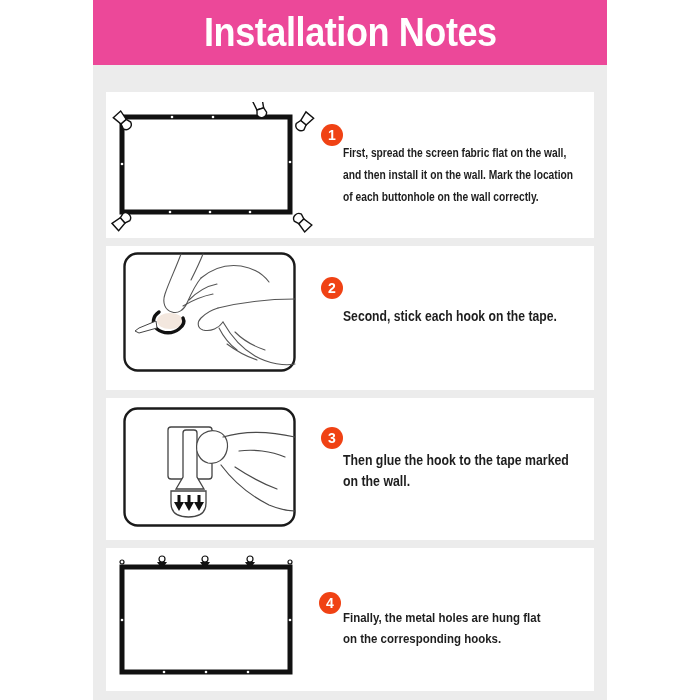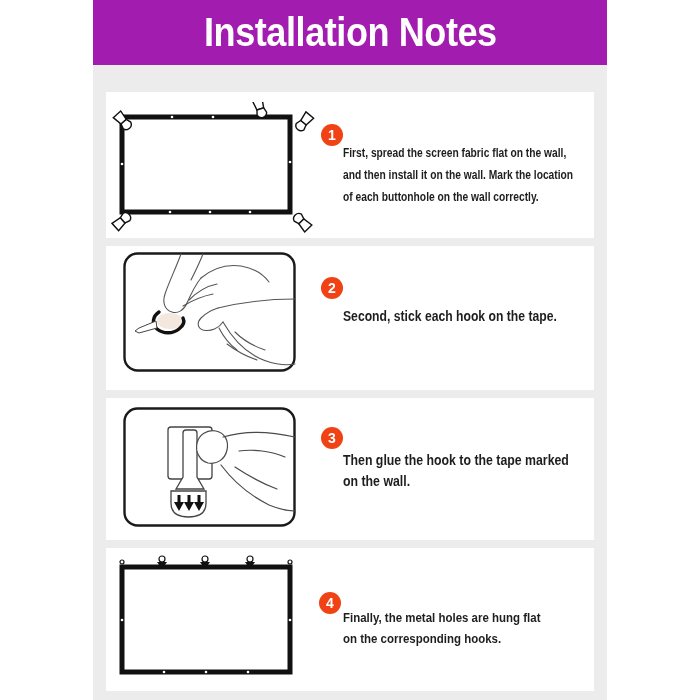--- a/index.html
+++ b/index.html
@@ -1,19 +1,19 @@
 <!DOCTYPE html>
 <html><head>
 <meta charset="utf-8">
 <style>
   html,body{margin:0;padding:0;background:#ffffff;}
   .page{position:relative;width:700px;height:700px;background:#ffffff;overflow:hidden;
         font-family:"Liberation Sans", sans-serif;}
   .column{position:absolute;left:93px;top:0;width:514px;height:700px;background:#ececec;}
-  .header{position:absolute;left:0;top:0;width:514px;height:65px;background:#a21caf;
+  .header{position:absolute;left:0;top:0;width:514px;height:65px;background:#ec4899;
           display:flex;align-items:center;justify-content:center;}
   .title{color:#ffffff;font-size:41px;font-weight:bold;letter-spacing:-0.5px;
          transform:scaleX(.88);white-space:nowrap;}
   .panel{position:absolute;left:13px;width:488px;background:#ffffff;}
   .p1{top:92px;height:146px;}
   .p2{top:246px;height:144px;}
   .p3{top:398px;height:142px;}
   .p4{top:548px;height:143px;}
   .illus{position:absolute;}
   .badge{position:absolute;width:22px;height:22px;border-radius:50%;background:#f04214;

